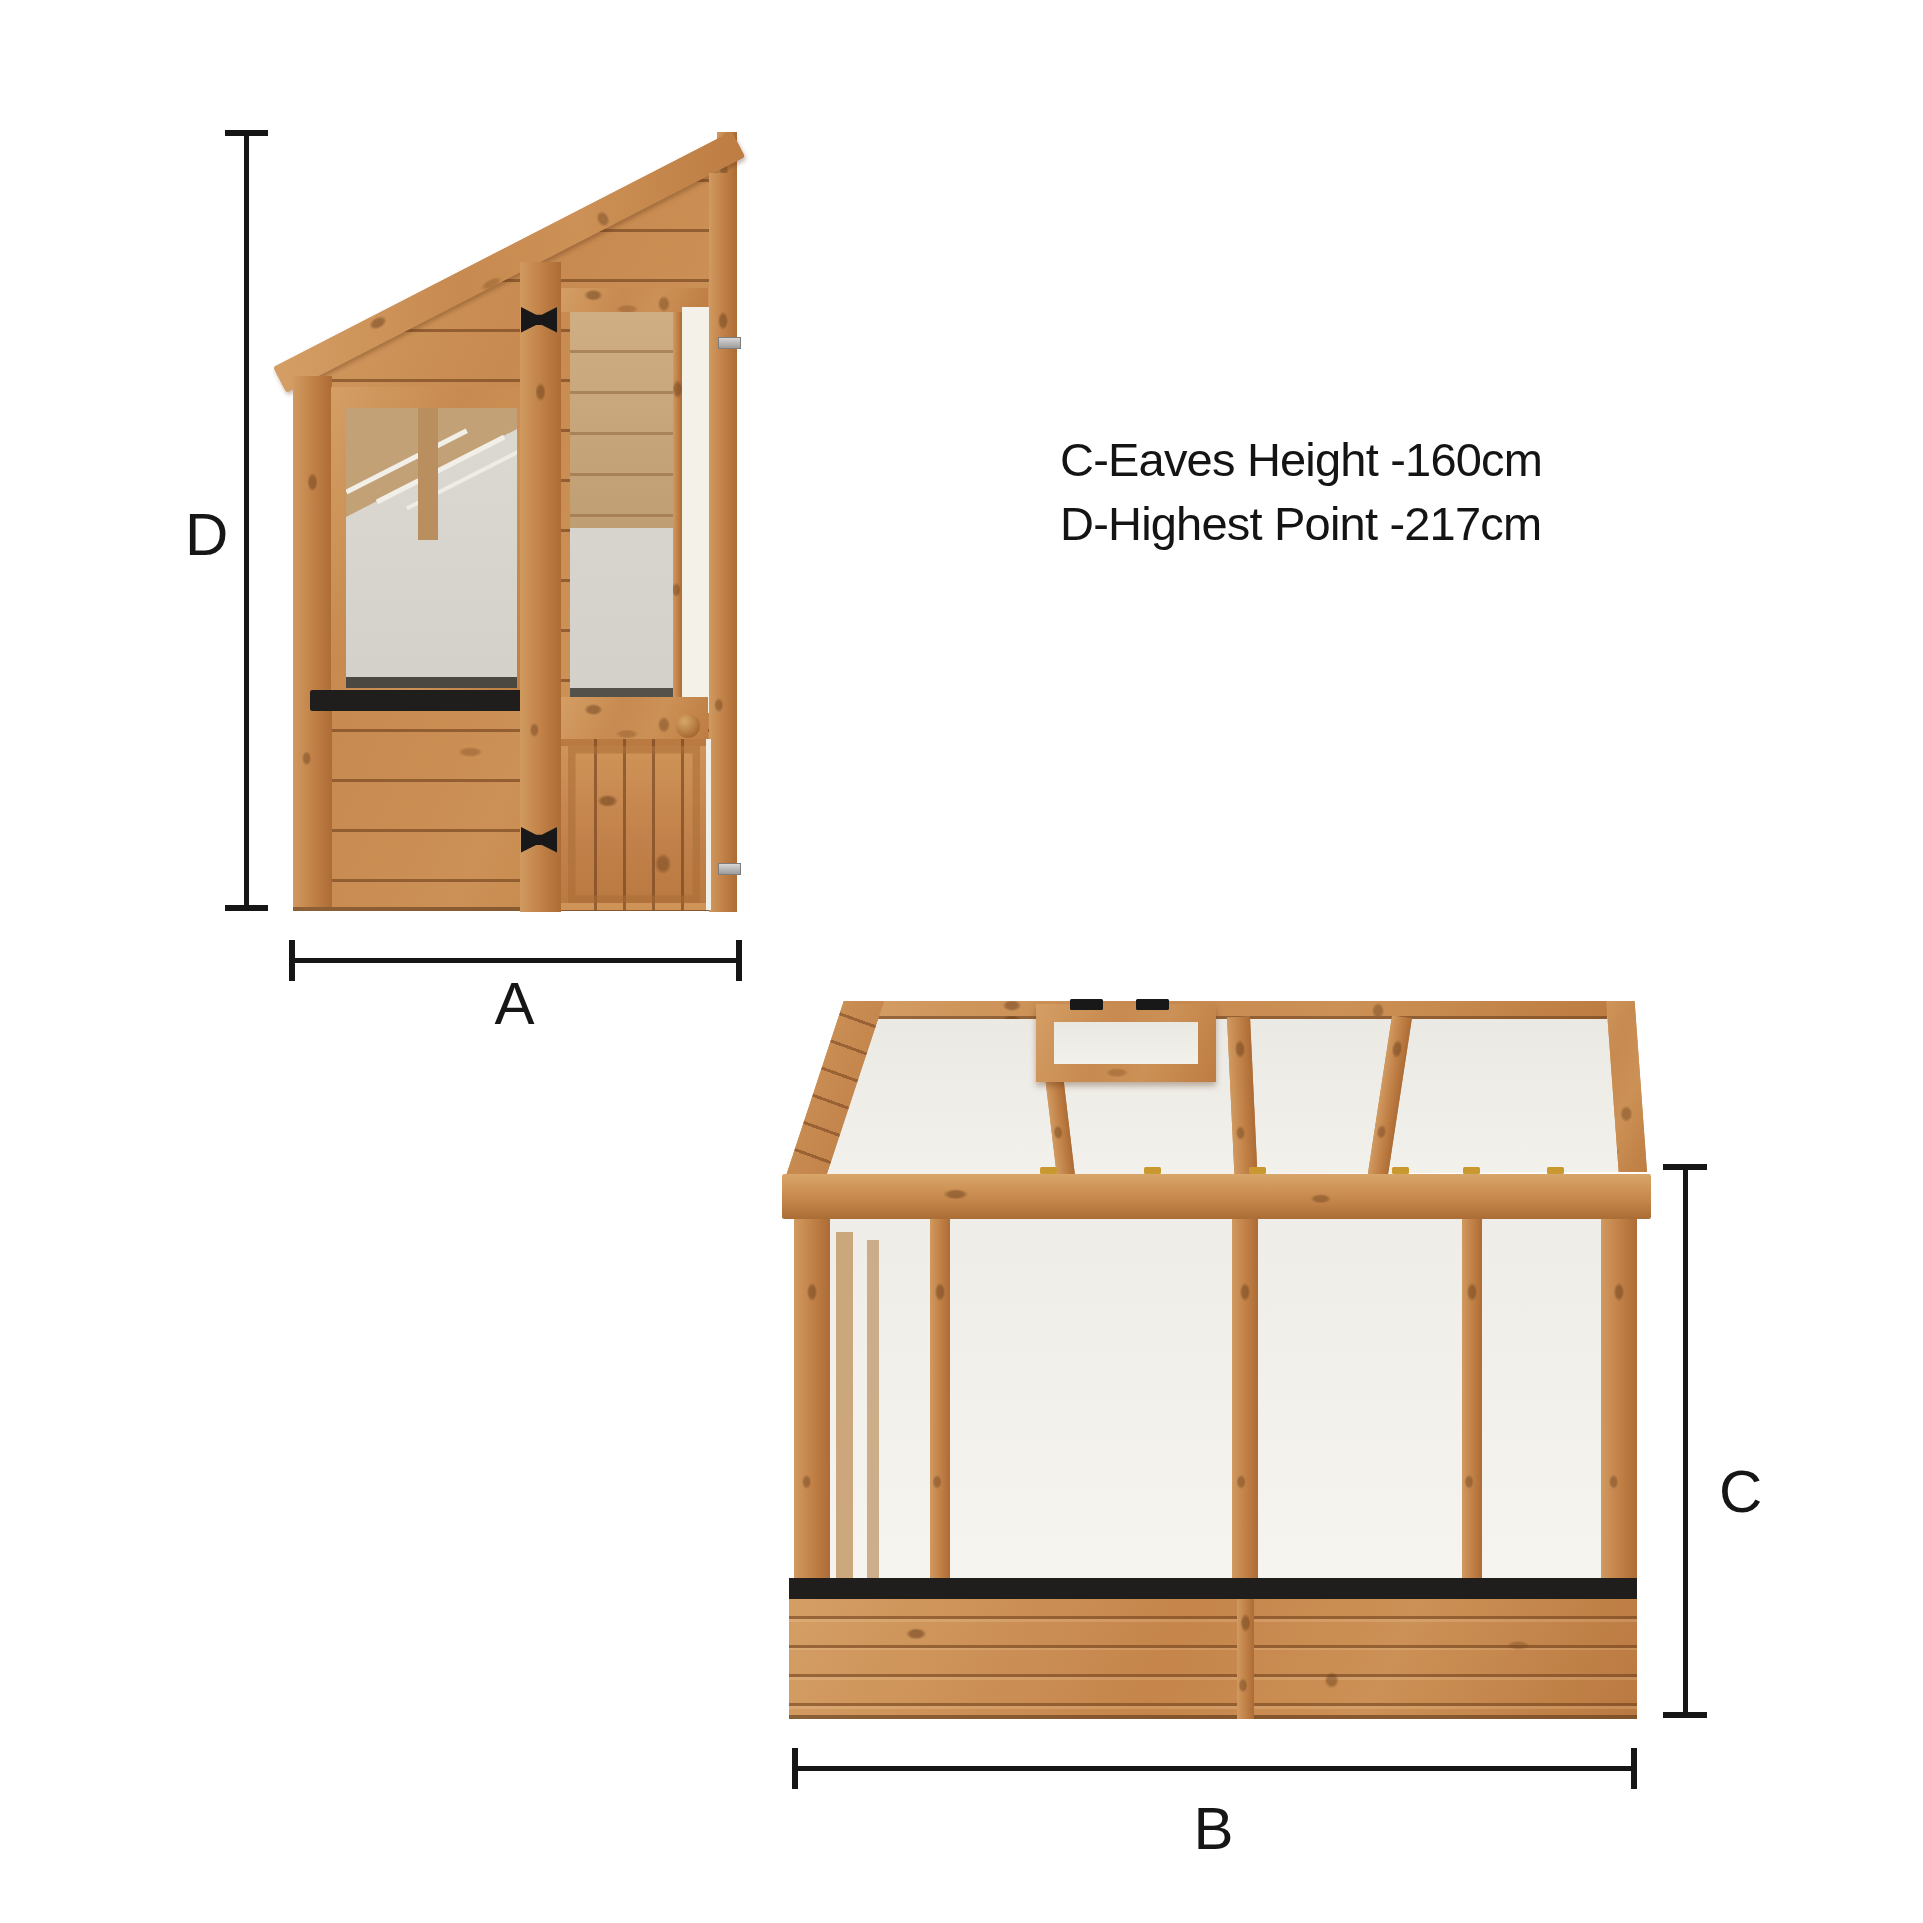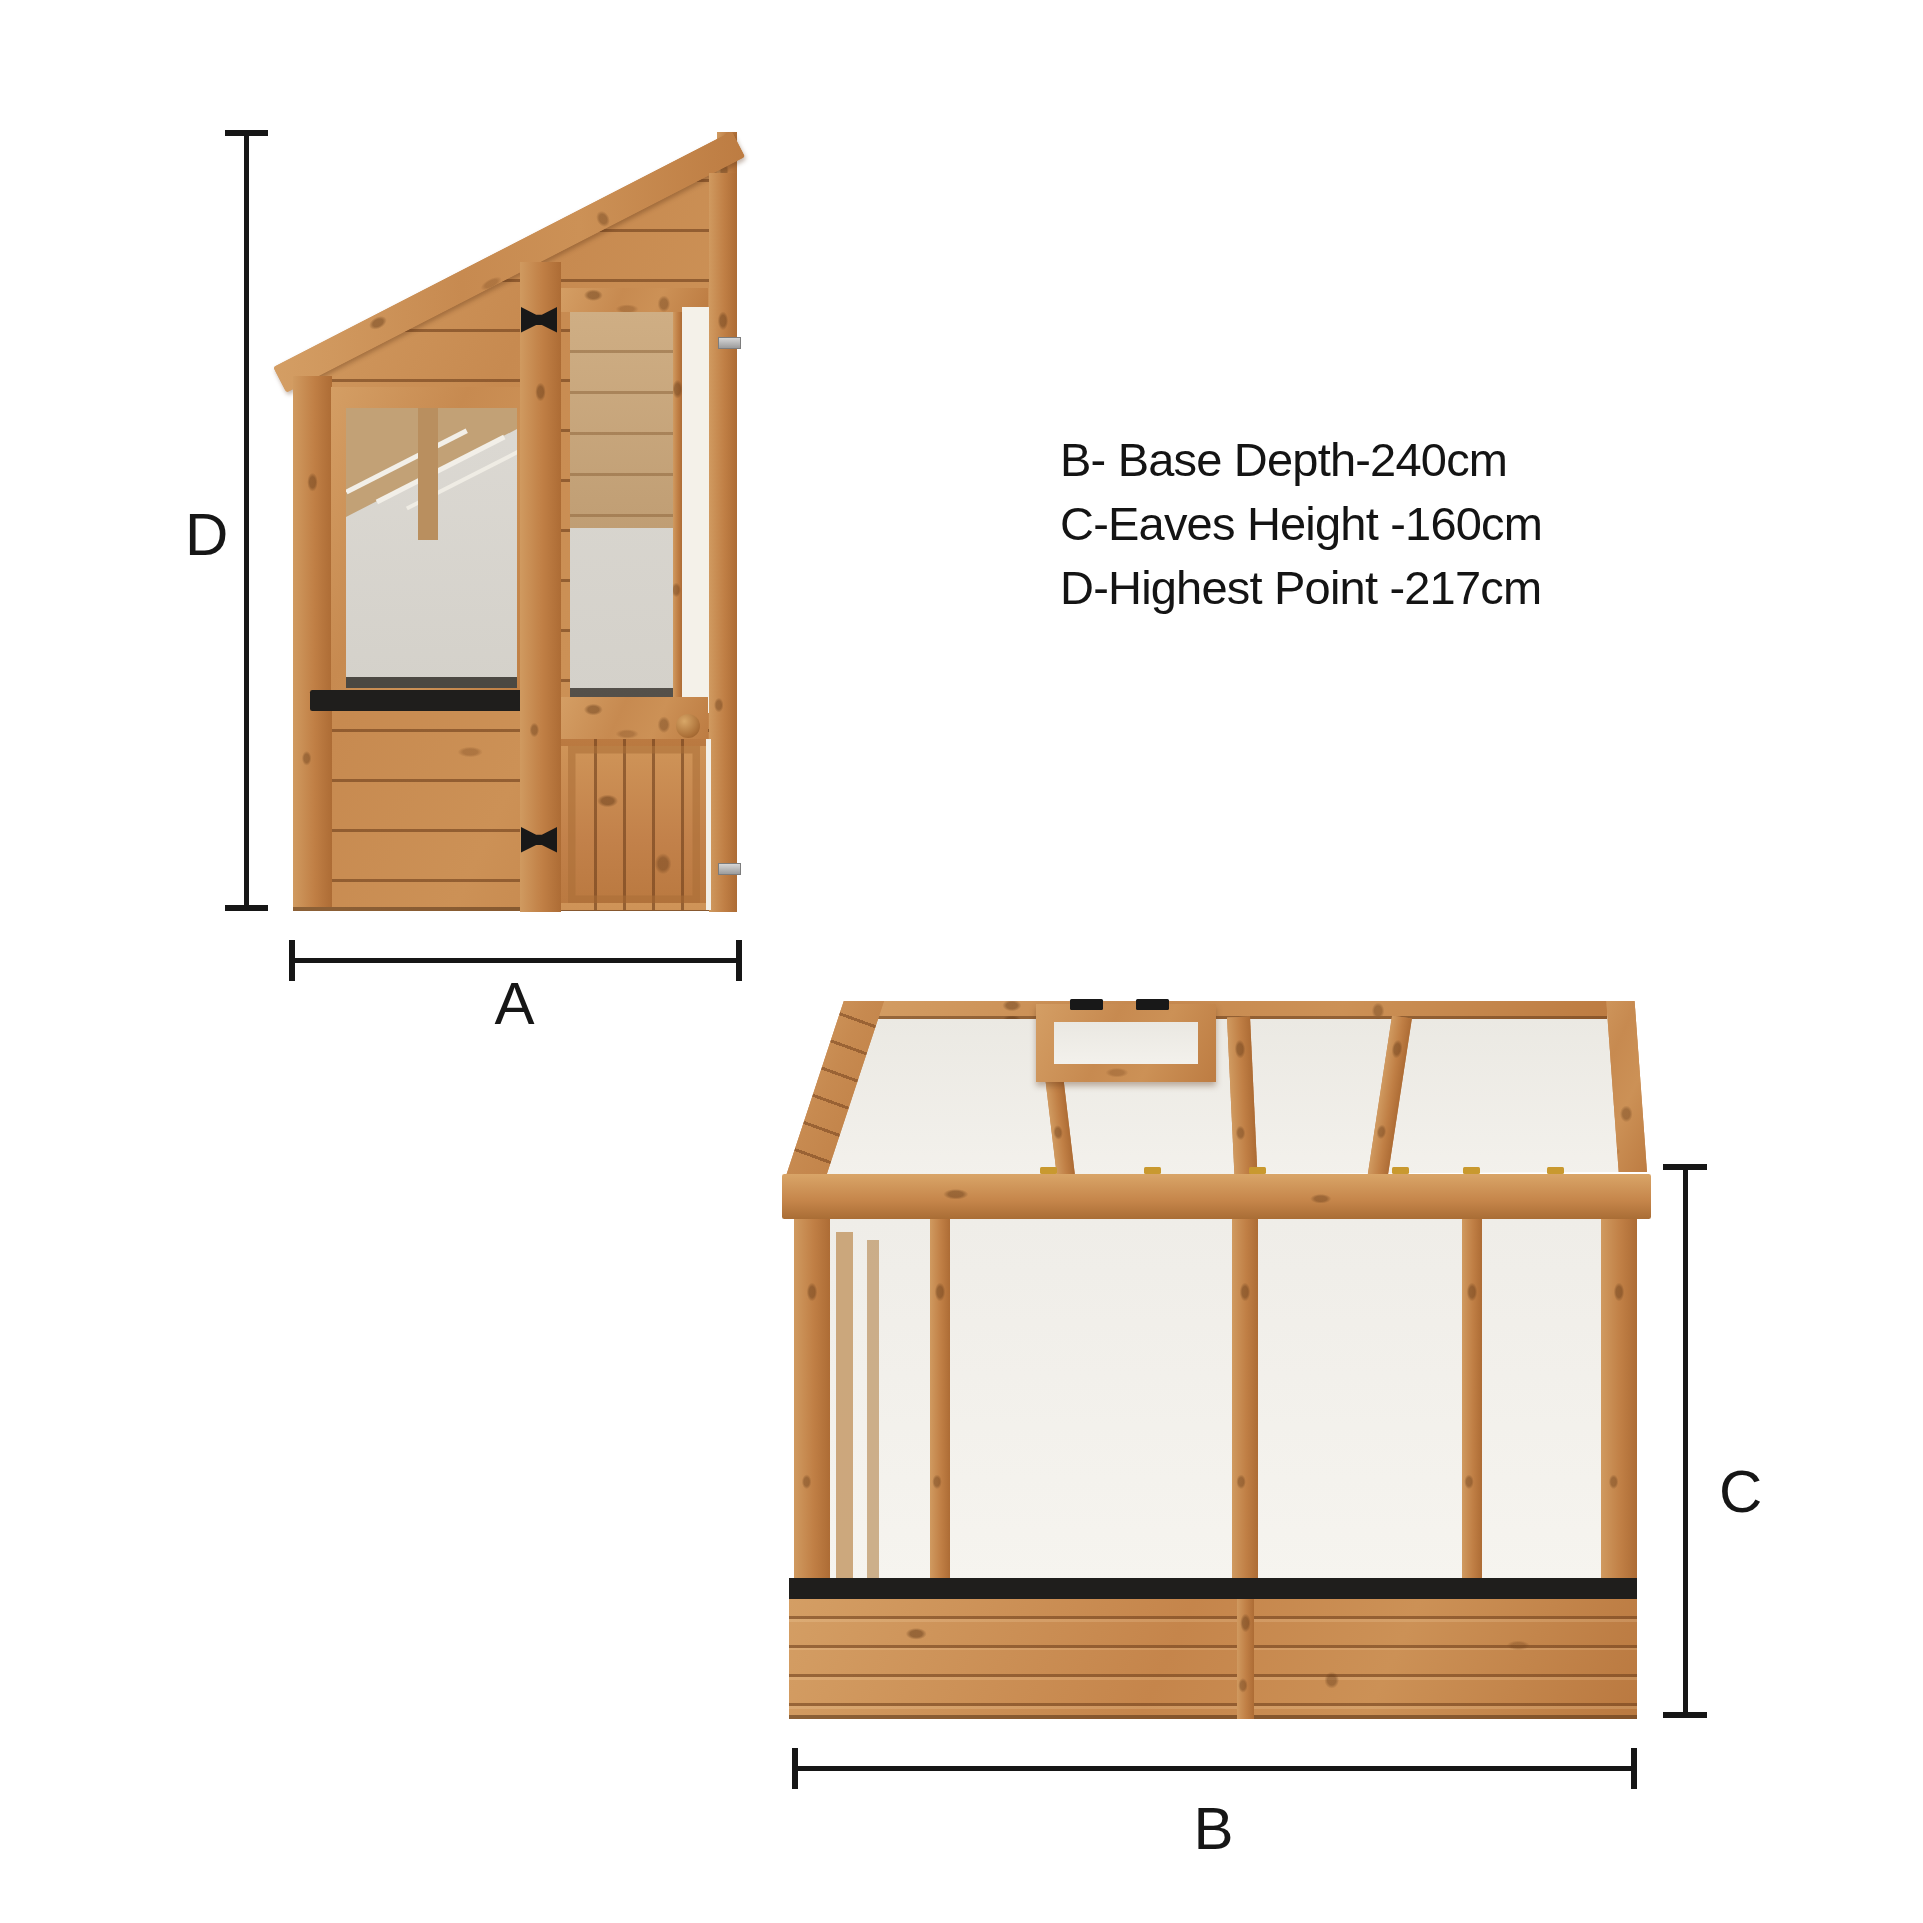--- a/index.html
+++ b/index.html
@@ -193,19 +193,18 @@
     <div class="abs dim" style="left:1663px;top:1712px;width:44px;height:6px;"></div>
     <div class="abs dim-letter" style="left:1719px;top:1462px;">C</div>
 
     <div class="abs dim" style="left:794px;top:1766px;width:840px;height:5.3px;"></div>
     <div class="abs dim" style="left:792px;top:1748px;width:6px;height:41px;"></div>
     <div class="abs dim" style="left:1631px;top:1748px;width:6px;height:41px;"></div>
     <div class="abs dim-letter" style="left:1172px;top:1799px;width:83px;text-align:center;">B</div>
   </section>
 
   <div class="abs" style="left:1060px;top:428px;">
-    <div class="spec">B- Base Depth-240cm</div>
     <div class="spec">C-Eaves Height -160cm</div>
     <div class="spec">D-Highest Point -217cm</div>
   </div>
 
 </div>
 
 
 </body></html>

